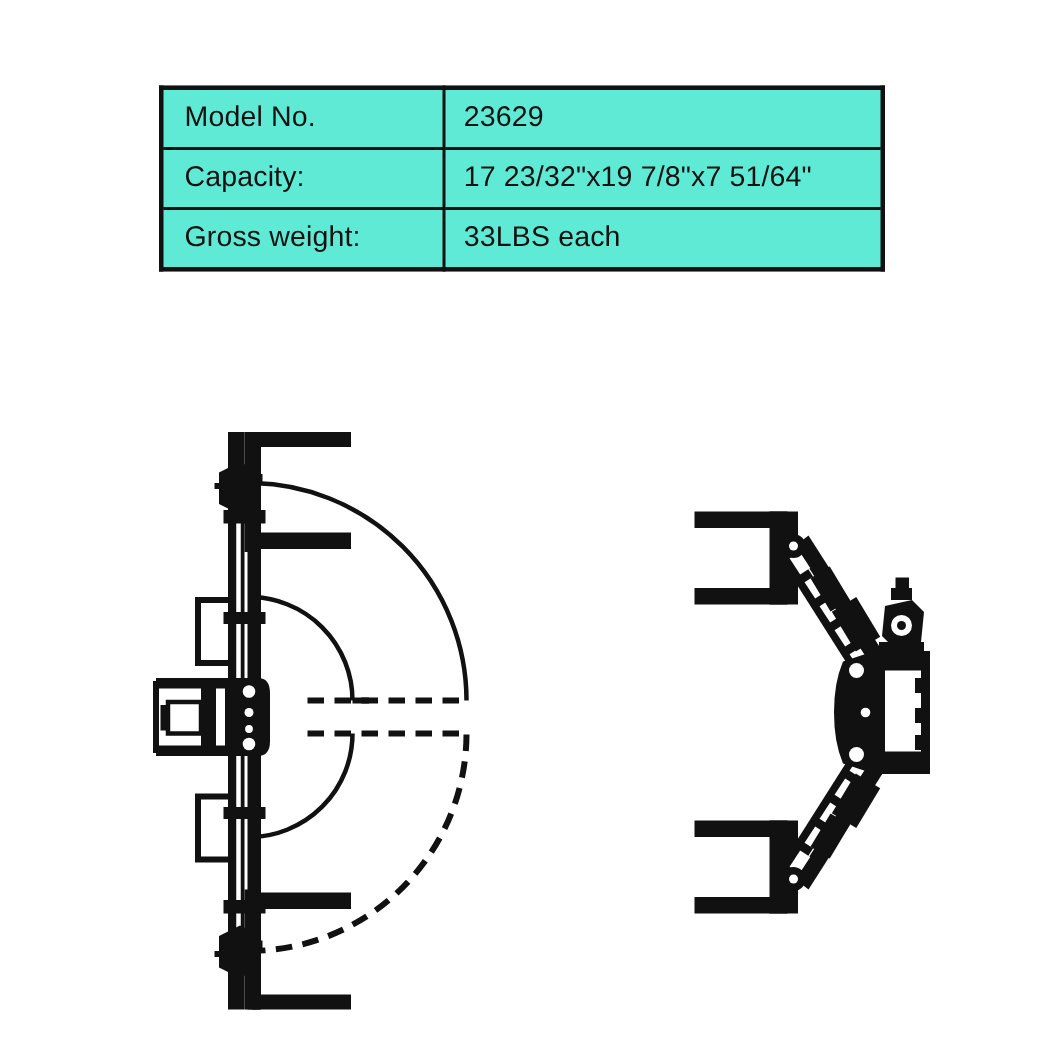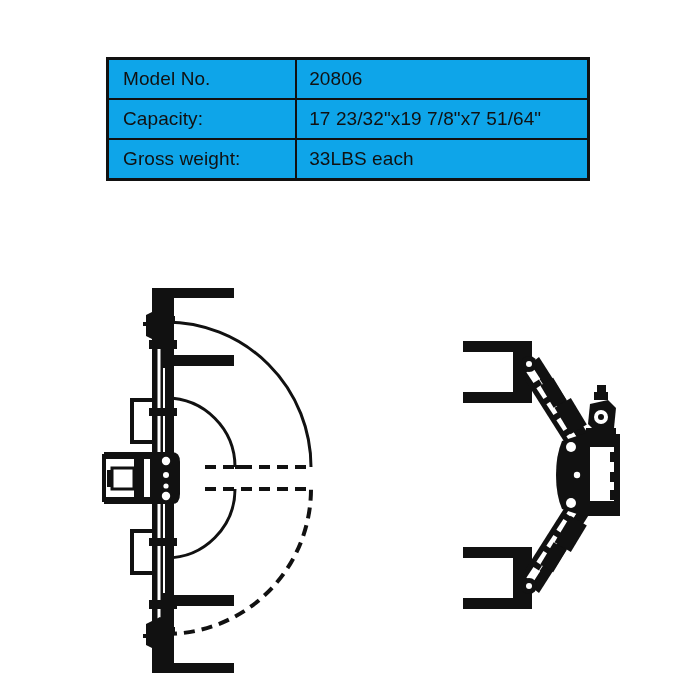--- a/index.html
+++ b/index.html
@@ -18,21 +18,21 @@
   }
 
   
   #spec-table {
     position: absolute;
     left: 106px;
     top: 57px;
     width: 484px;
     border-collapse: collapse;
     border: 3px solid #111111;
-    background: #0ea5e9;
+    background: #5eead4;
   }
   #spec-table td {
     border: 2px solid #111111;
     height: 38px;
     padding: 0 0 0 14px;
     font-size: 19px;
     line-height: 38px;
     white-space: nowrap;
     vertical-align: middle;
     letter-spacing: 0.1px;
@@ -51,21 +51,21 @@
   }
   .drawing-layer svg { display: block; }
 </style>
 </head>
 <body>
 
 <table id="spec-table">
   <tbody>
     <tr>
       <td class="label-cell">Model No.</td>
-      <td class="value-cell">20806</td>
+      <td class="value-cell">23629</td>
     </tr>
     <tr>
       <td class="label-cell">Capacity:</td>
       <td class="value-cell">17 23/32"x19 7/8"x7 51/64"</td>
     </tr>
     <tr>
       <td class="label-cell">Gross weight:</td>
       <td class="value-cell">33LBS each</td>
     </tr>
   </tbody>

